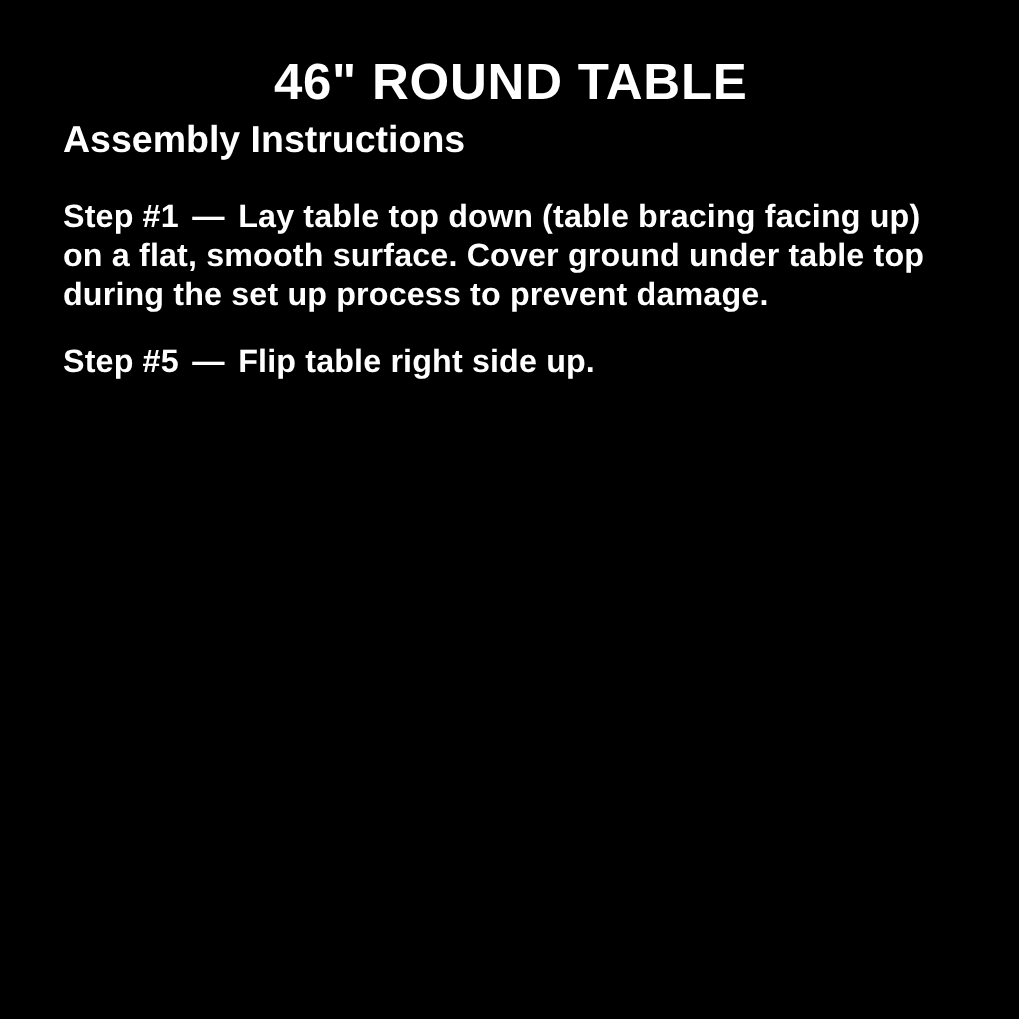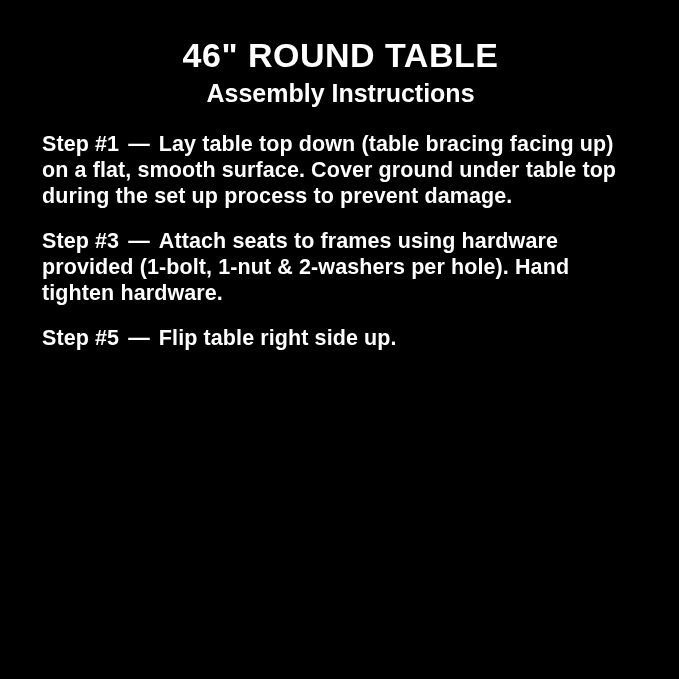--- a/index.html
+++ b/index.html
@@ -22,21 +22,21 @@
   .title {
     margin: 6px 0 0 0;
     text-align: center;
     font-size: 34px;
     line-height: 38px;
     letter-spacing: 0.5px;
     font-weight: 700;
   }
   .subtitle {
     margin: 5px 0 0 0;
-    text-align: center;
+    text-align: left;
     font-size: 25px;
     line-height: 29px;
     font-weight: 700;
   }
   .steps {
     margin-top: 23px;
   }
   .step {
     margin: 13px 0 19px 0;
     font-size: 21.5px;
@@ -54,20 +54,19 @@
 
   <h1 class="title">46" ROUND TABLE</h1>
 
   <h2 class="subtitle">Assembly Instructions</h2>
 
   <div class="steps">
 
     <p class="step"><span>Step #1</span><span class="dash">—</span><span>Lay table top down (table bracing facing up) on a flat, smooth surface. Cover ground under table top during the set up process to prevent damage.</span></p>
 
 
-    <p class="step"><span>Step #3</span><span class="dash">—</span><span>Attach seats to frames using hardware provided (1-bolt, 1-nut &amp; 2-washers per hole). Hand tighten hardware.</span></p>
 
 
     <p class="step"><span>Step #5</span><span class="dash">—</span><span>Flip table right side up.</span></p>
 
 
   </div>
 </div>
 
 </body></html>

